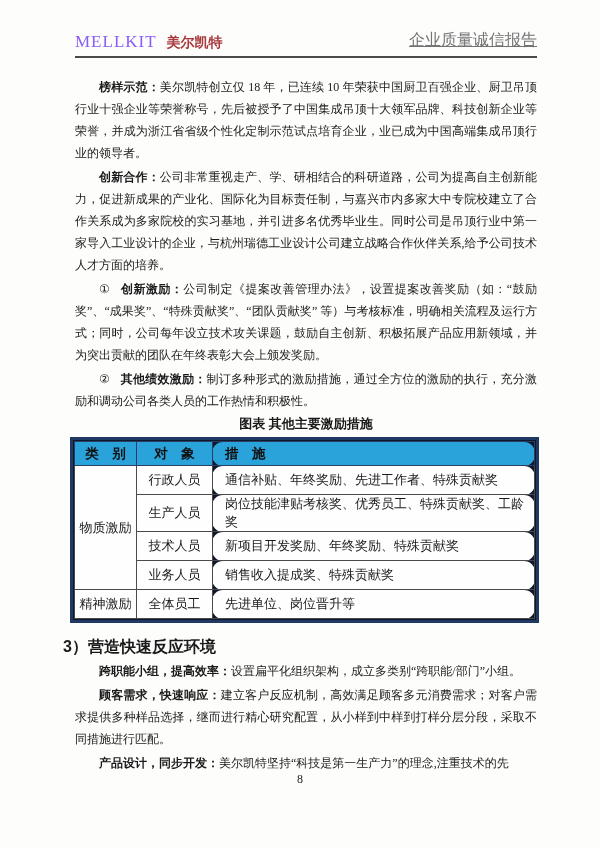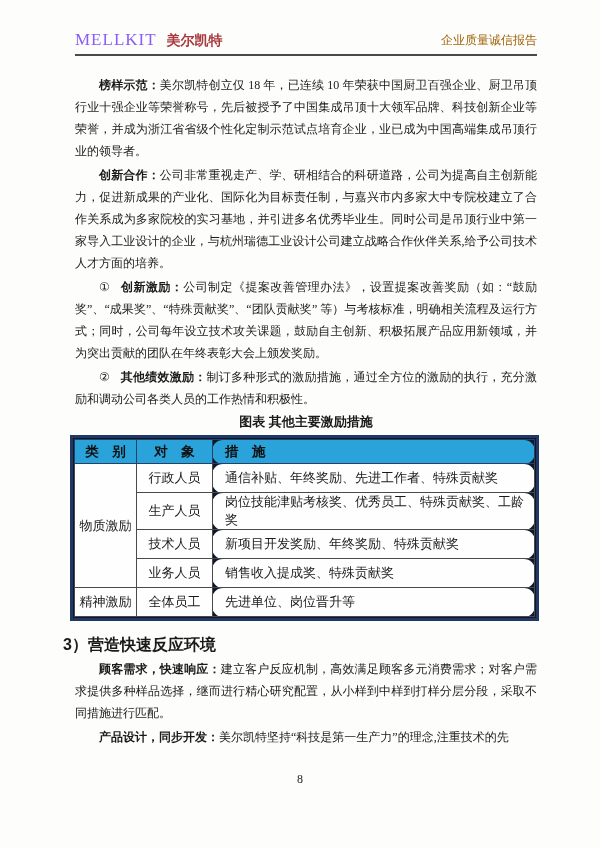--- a/index.html
+++ b/index.html
@@ -18,21 +18,21 @@
     display:flex;justify-content:space-between;align-items:flex-end;
     padding-top:30px;padding-bottom:4px;
     border-bottom:2px solid #4a4a4a;
   }
   .brand{white-space:nowrap;}
   .brand-en{
     font-size:17px;letter-spacing:1px;color:#8b5cf6;
     font-family:"Liberation Serif","DejaVu Serif",serif;
   }
   .brand-cn{font-size:14px;font-weight:700;color:#a8393c;margin-left:6px;}
-  .doc-title{font-size:12px;color:#a16207;padding-bottom:1px;}
+  .doc-title{font-size:16px;color:#737373;padding-bottom:1px;text-decoration:underline;}
   
   .body-text{margin-top:18px;}
   p.para{
     margin:0 0 2px 0;
     font-size:12px;line-height:22px;
     text-align:justify;
     text-indent:2em;
   }
   .lead{font-weight:700;}
   .marker{margin-right:0.9em;}
@@ -132,20 +132,21 @@
             <td class="col-cat">精神激励</td>
             <td class="col-target">全体员工</td>
             <td class="col-measures">先进单位、岗位晋升等</td>
           </tr>
         </tbody>
           </table>
       </div>
 
       <div class="section-heading">3）营造快速反应环境</div>
 
+      <p class="para"><span class="lead">跨职能小组，提高效率：</span><span>设置扁平化组织架构，成立多类别“跨职能/部门”小组。</span></p>
 
       <p class="para"><span class="lead">顾客需求，快速响应：</span><span>建立客户反应机制，高效满足顾客多元消费需求；对客户需求提供多种样品选择，继而进行精心研究配置，从小样到中样到打样分层分段，采取不同措施进行匹配。</span></p>
 
       <p class="para"><span class="lead">产品设计，同步开发：</span><span>美尔凯特坚持“科技是第一生产力”的理念,注重技术的先</span></p>
 
     </div>
   </div>
 
   <div class="page-num">8</div>
 </div>

